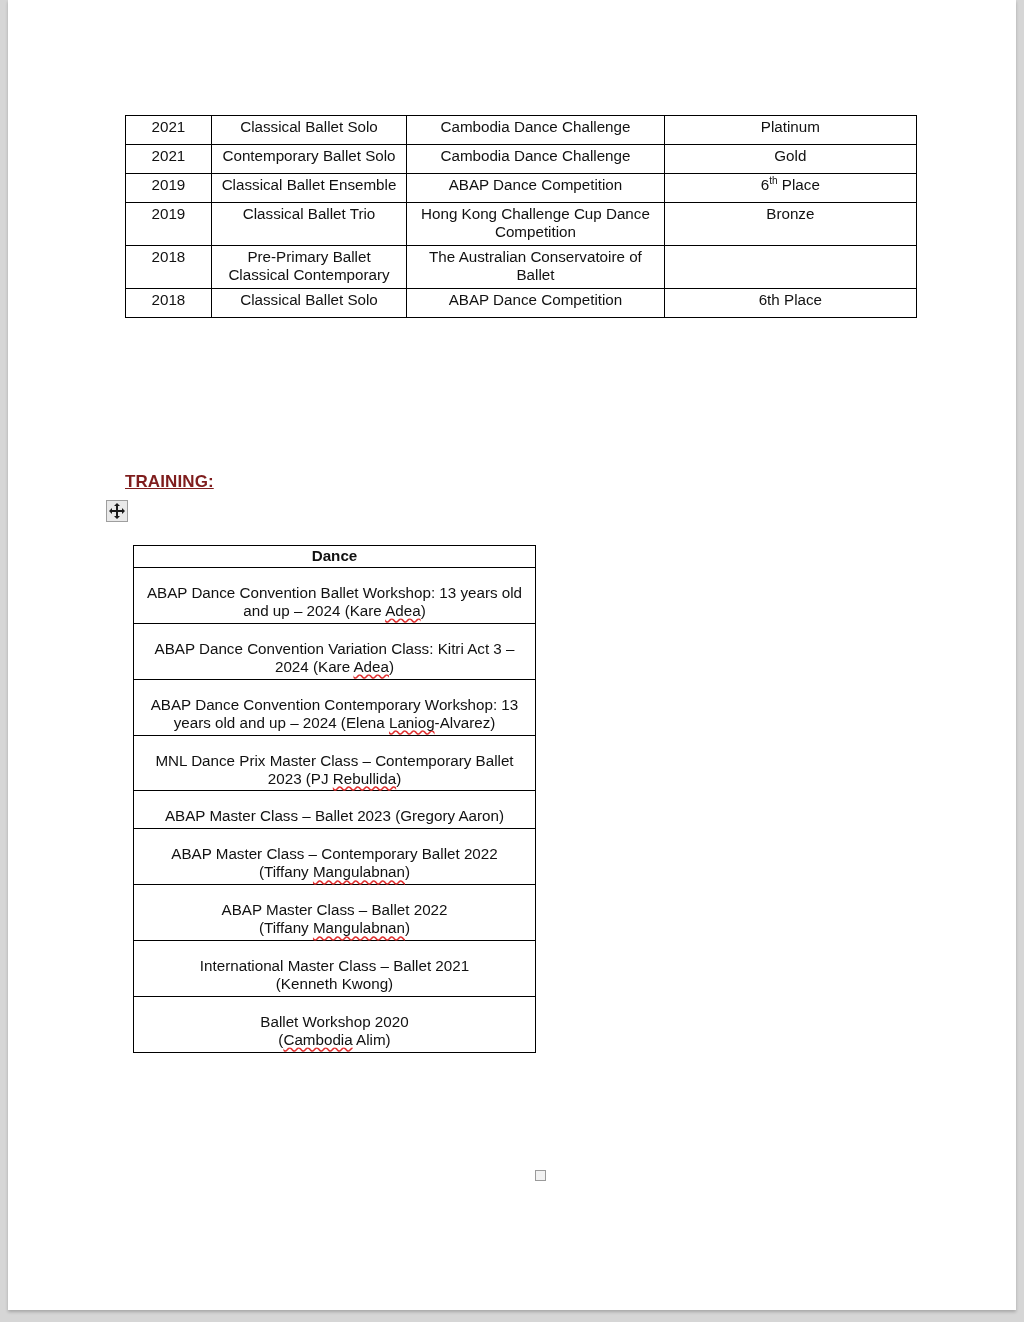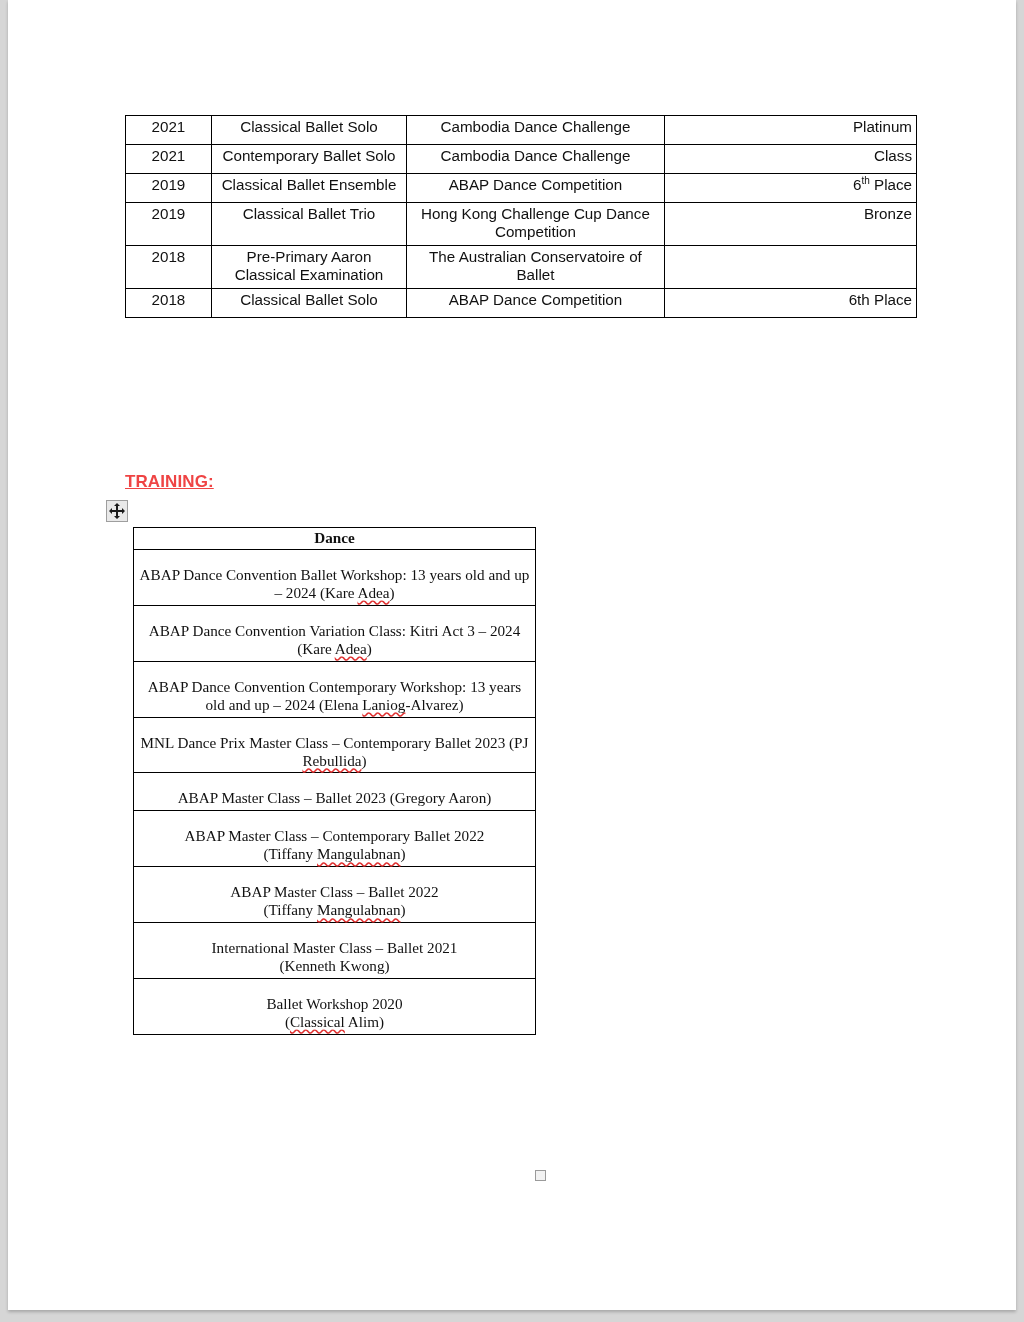--- a/index.html
+++ b/index.html
@@ -50,36 +50,36 @@
   #awards-table {
     left: 117px;
     top: 115px;
     width: 792px;
     font-size: 15.2px;
   }
   #awards-table td { height: 22px; margin-top: 24px; }
   #awards-table .c-year  { width: 83px; }
   #awards-table .c-title { width: 189px; }
   #awards-table .c-event { width: 249px; }
-  #awards-table .c-award { width: 244px; text-align: right; }
+  #awards-table .c-award { width: 244px; }
   #awards-table sup {
     font-size: 0.66em;
     vertical-align: super;
     line-height: 0;
   }
 
   
   #training-heading {
     position: absolute;
     left: 117px;
     top: 472px;
     font-size: 17px;
     font-weight: bold;
     text-decoration: underline;
-    color: #ef4444;
+    color: #7f1d1d;
     letter-spacing: 0.1px;
   }
 
   
   #table-move-handle {
     position: absolute;
     left: 98px;
     top: 500px;
     width: 22px;
     height: 22px;
@@ -99,24 +99,23 @@
     height: 11px;
     background: #f2f2f2;
     border: 1.5px solid #9a9a9a;
     box-sizing: border-box;
     cursor: nwse-resize;
   }
 
   
   #training-table {
     left: 125px;
-    top: 527px;
+    top: 545px;
     width: 403px;
     font-size: 15.2px;
-    font-family: Liberation Serif, serif;
   }
   #training-table th {
     font-weight: bold;
     padding-top: 1px;
     padding-bottom: 2px;
   }
   #training-table td {
     padding-top: 16px;
     padding-bottom: 3px;
   }
@@ -144,37 +143,37 @@
         <tr>
           <td class="c-year">2021</td>
           <td class="c-title">Classical Ballet Solo</td>
           <td class="c-event">Cambodia Dance Challenge</td>
           <td class="c-award">Platinum</td>
         </tr>
         <tr>
           <td class="c-year">2021</td>
           <td class="c-title">Contemporary Ballet Solo</td>
           <td class="c-event">Cambodia Dance Challenge</td>
-          <td class="c-award">Class</td>
+          <td class="c-award">Gold</td>
         </tr>
         <tr>
           <td class="c-year">2019</td>
           <td class="c-title">Classical Ballet Ensemble</td>
           <td class="c-event">ABAP Dance Competition</td>
           <td class="c-award">6<sup>th</sup> Place</td>
         </tr>
         <tr>
           <td class="c-year">2019</td>
           <td class="c-title">Classical Ballet Trio</td>
           <td class="c-event">Hong Kong Challenge Cup Dance Competition</td>
           <td class="c-award">Bronze</td>
         </tr>
         <tr>
           <td class="c-year">2018</td>
-          <td class="c-title">Pre-Primary Aaron Classical Examination</td>
+          <td class="c-title">Pre-Primary Ballet Classical Contemporary</td>
           <td class="c-event">The Australian Conservatoire of Ballet</td>
           <td class="c-award"></td>
         </tr>
         <tr>
           <td class="c-year">2018</td>
           <td class="c-title">Classical Ballet Solo</td>
           <td class="c-event">ABAP Dance Competition</td>
           <td class="c-award">6th Place</td>
         </tr>
       </tbody>
@@ -213,20 +212,20 @@
         <tr>
           <td>ABAP Master Class – Contemporary Ballet 2022<br>(Tiffany <span class="spell">Mangulabnan</span>)</td>
         </tr>
         <tr>
           <td>ABAP Master Class – Ballet 2022<br>(Tiffany <span class="spell">Mangulabnan</span>)</td>
         </tr>
         <tr>
           <td>International Master Class – Ballet 2021<br>(Kenneth Kwong)</td>
         </tr>
         <tr>
-          <td>Ballet Workshop 2020<br>(<span class="spell">Classical</span> Alim)</td>
+          <td>Ballet Workshop 2020<br>(<span class="spell">Cambodia</span> Alim)</td>
         </tr>
       </tbody>
   </table>
 
   <div id="table-resize-handle"></div>
 
 </div>
 
 </body></html>

